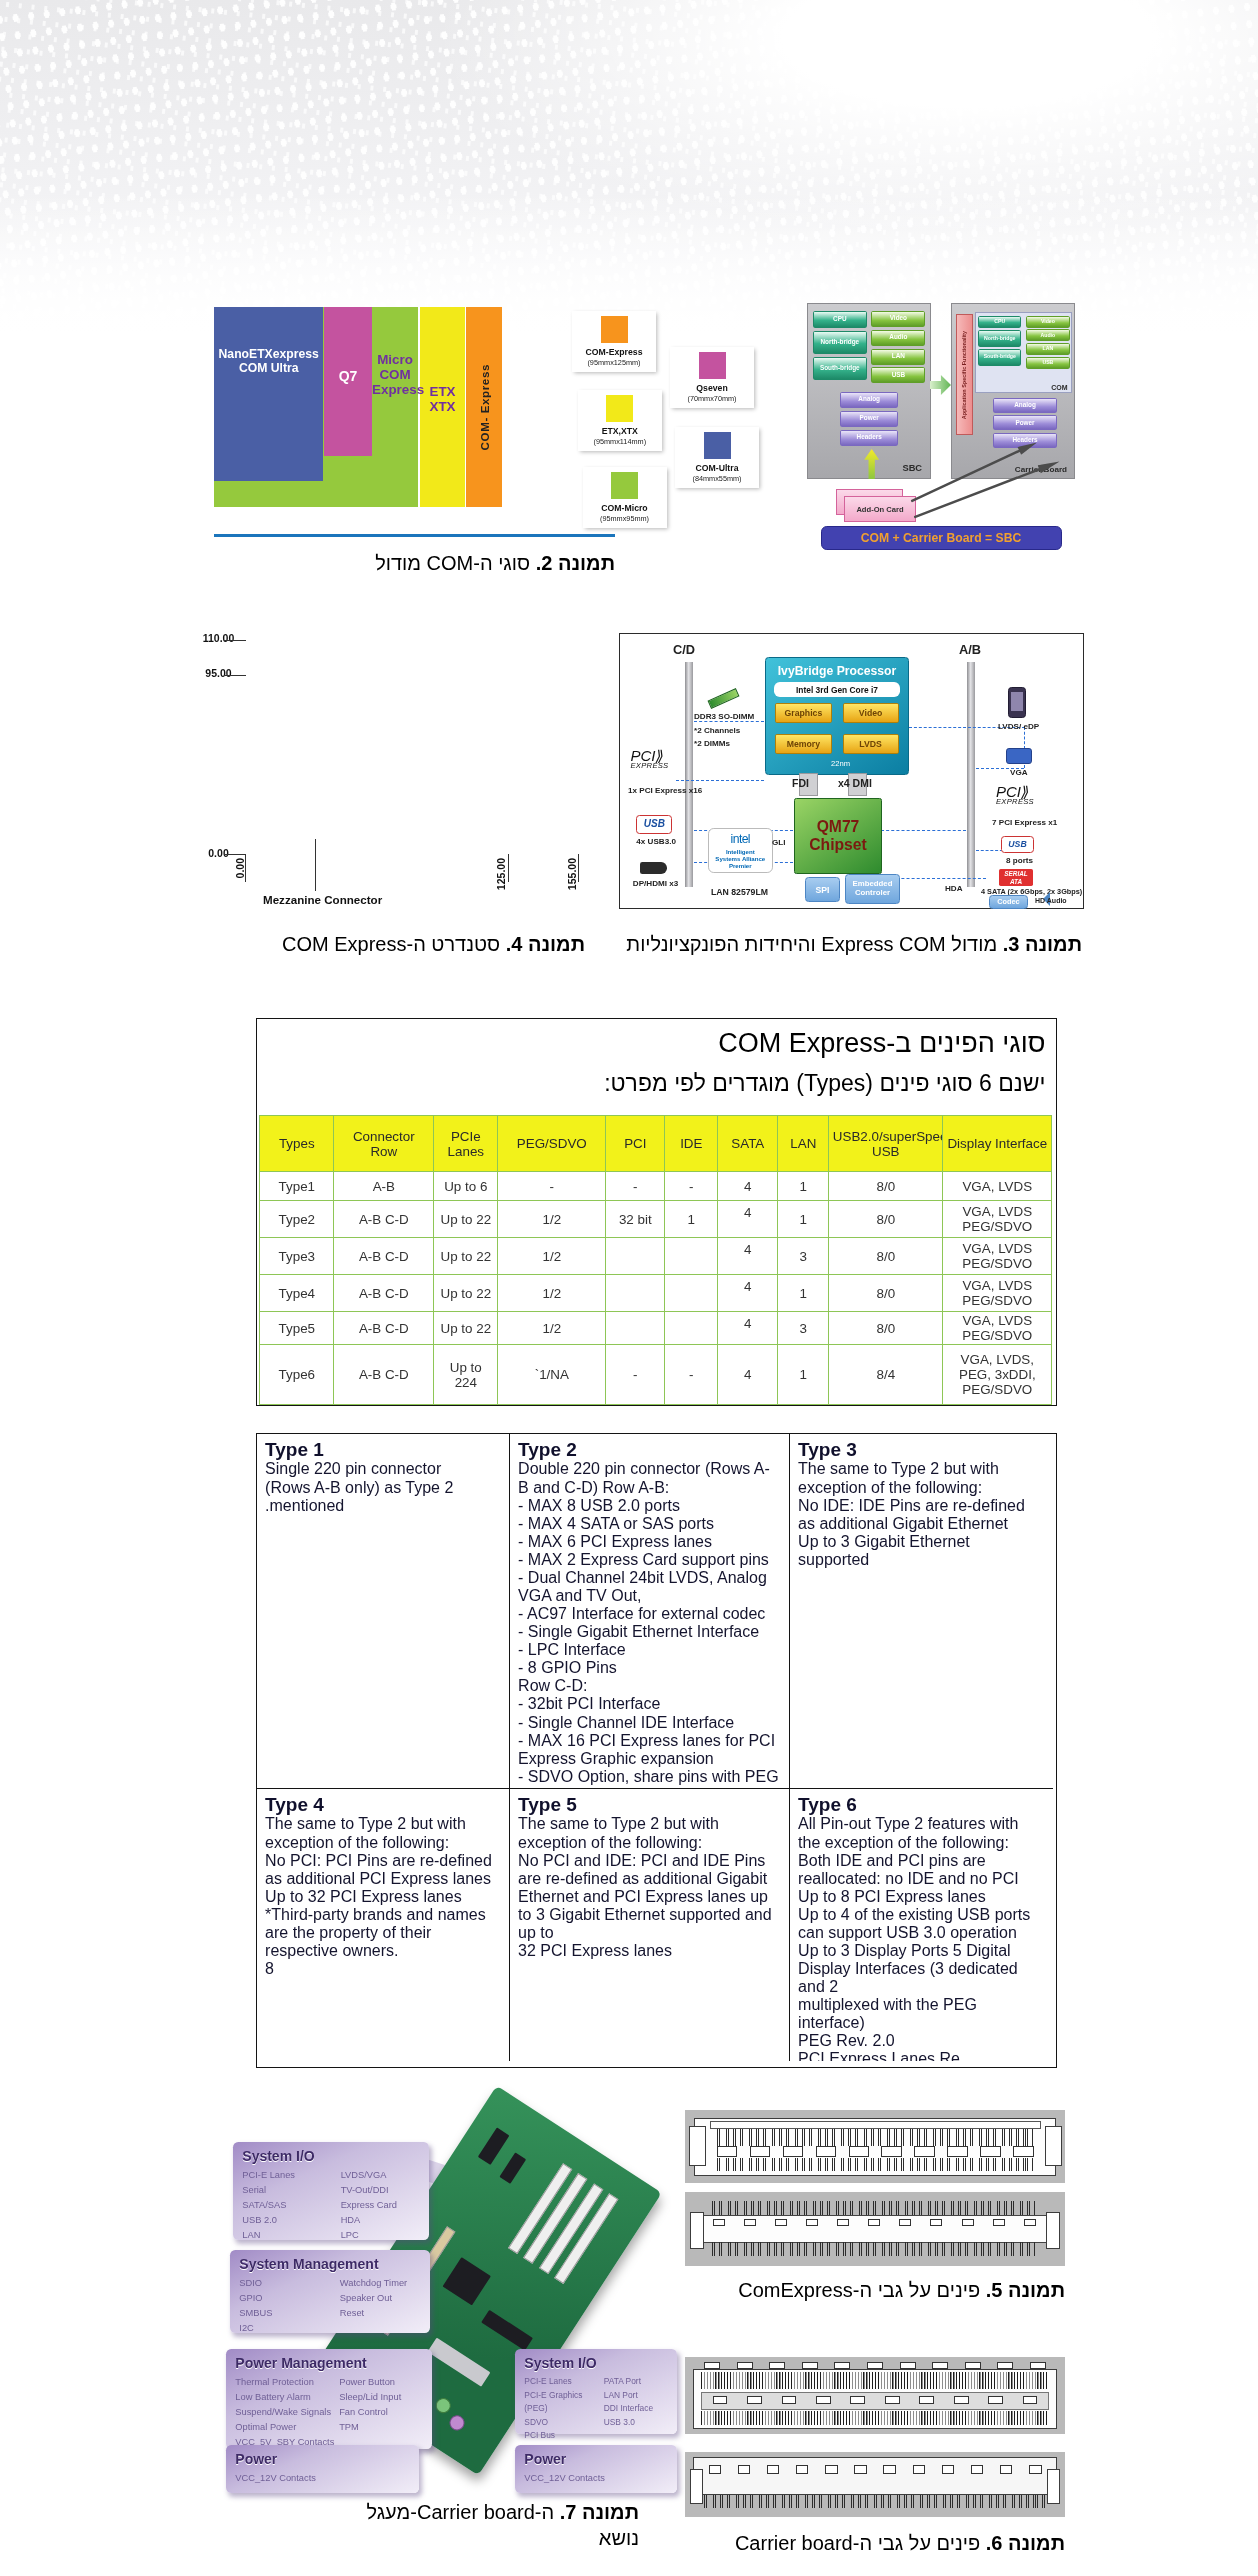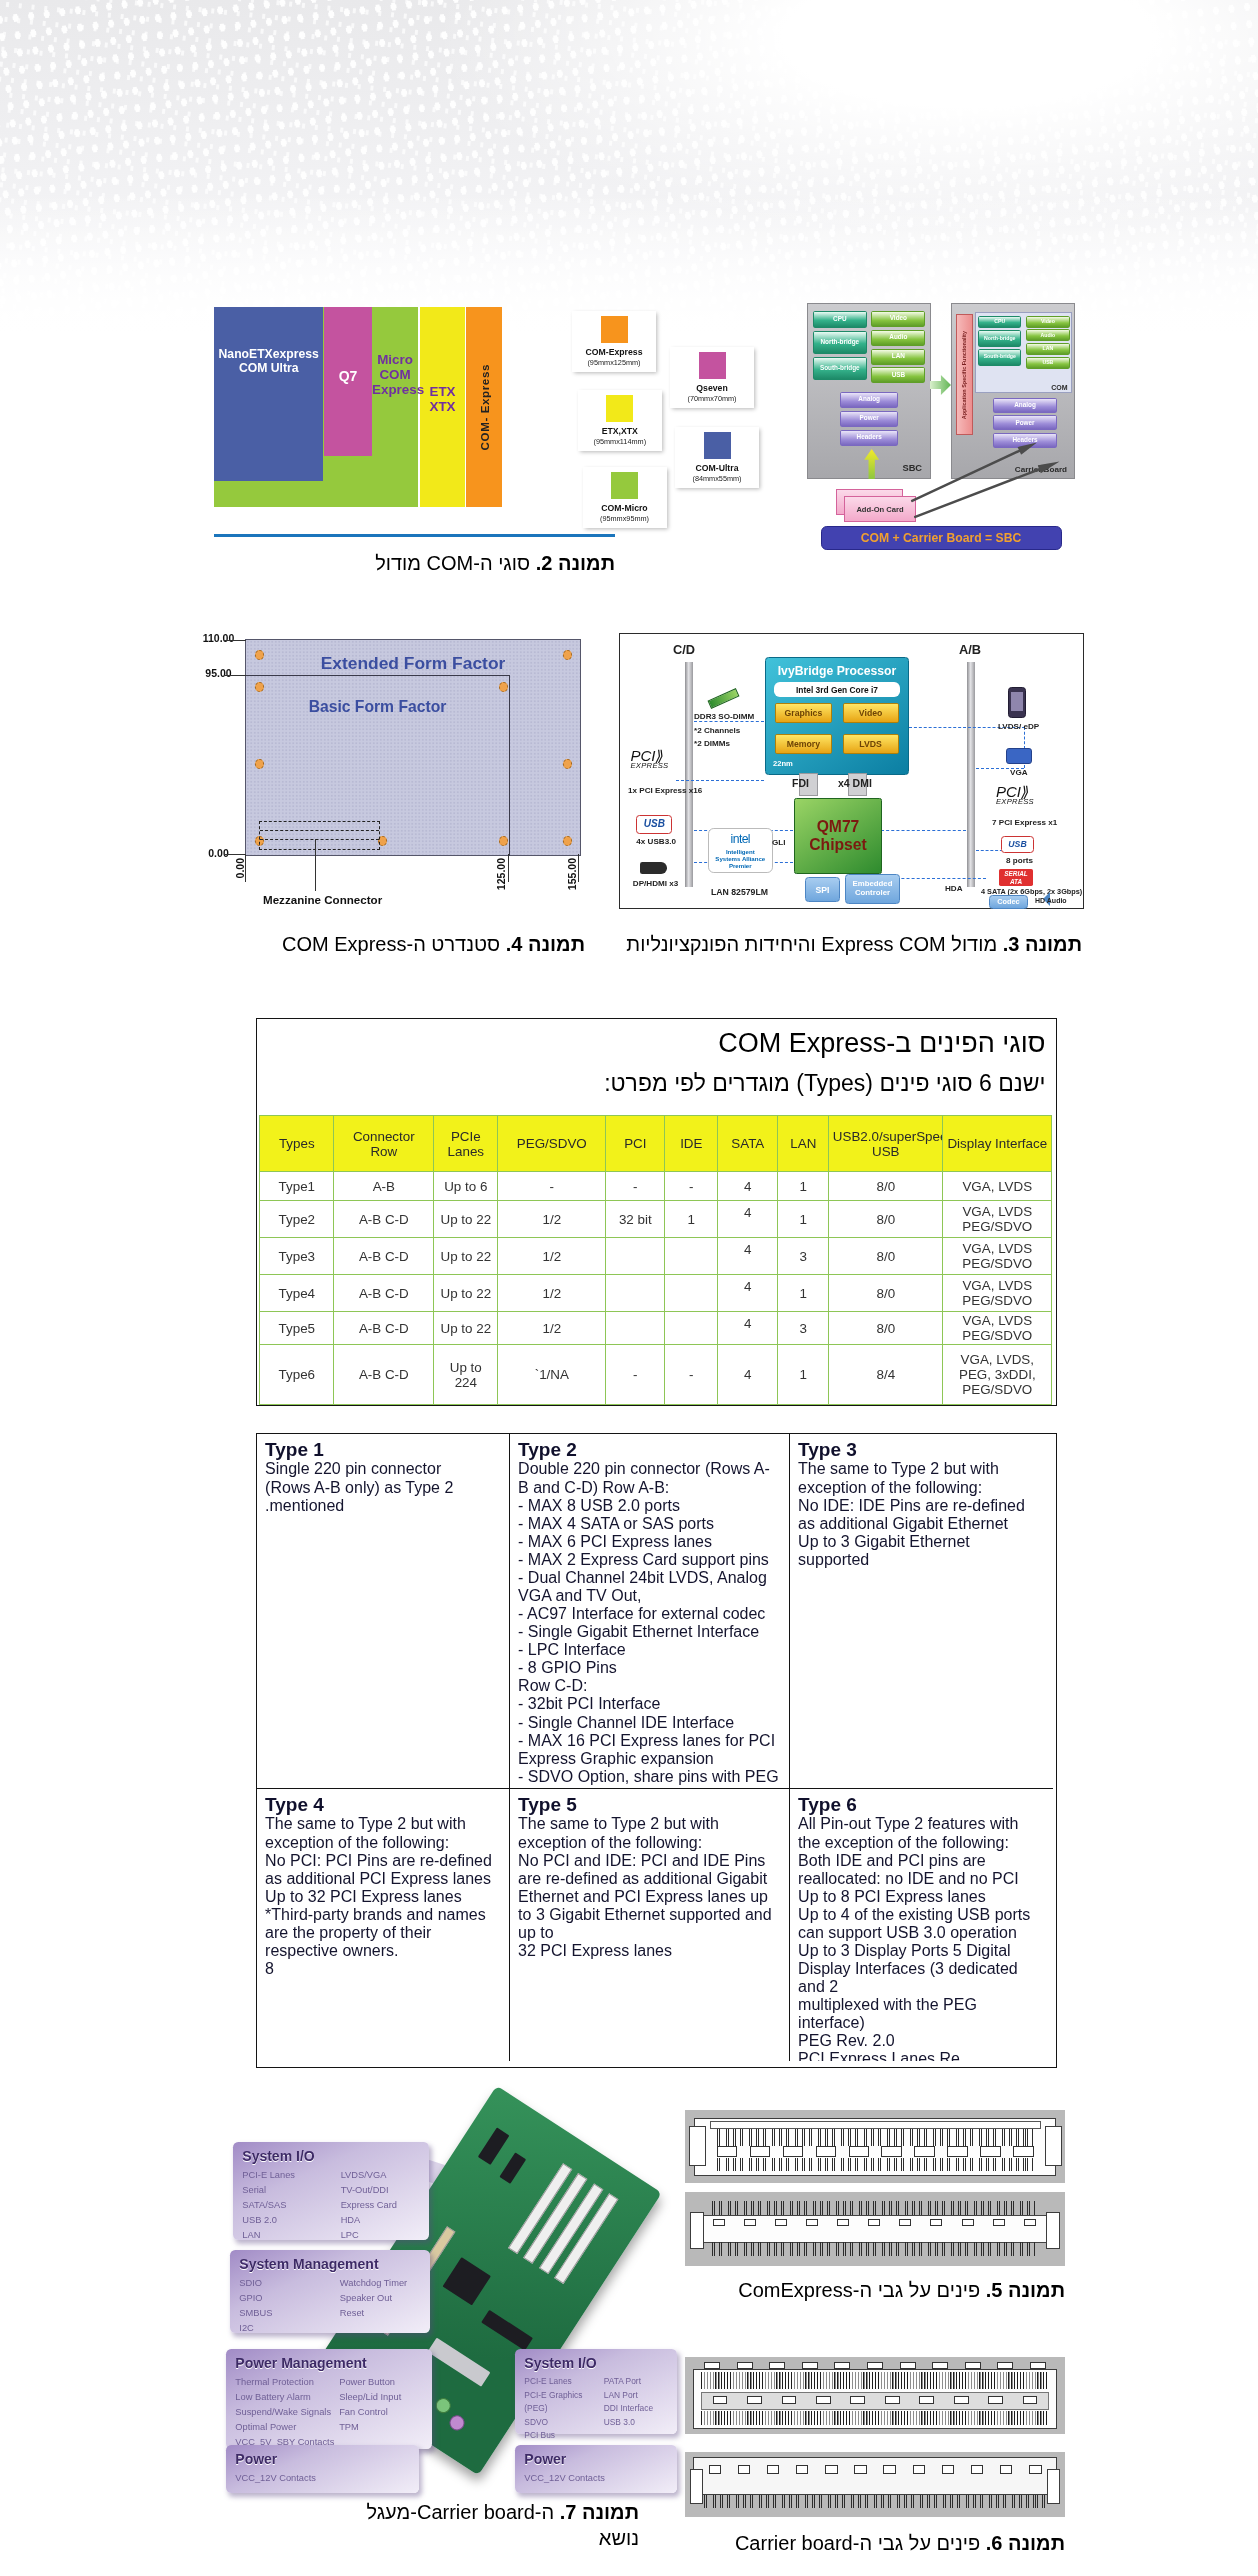--- a/index.html
+++ b/index.html
@@ -77,21 +77,21 @@
   .f3box{position:absolute;background:#fff;border:1.2px solid #2b2b2b;}
   .f3head{position:absolute;font-weight:700;font-size:12.8px;color:#222;}
   .vbar{position:absolute;width:7.6px;background:linear-gradient(90deg,#8f8f93,#e3e3e6 45%,#9a9a9e);}
   .cpu3{position:absolute;background:linear-gradient(145deg,#41c2da,#0b7ea2);border:1.2px solid #0a6a88;border-radius:3.5px;}
   .cpu3 .t{color:#fff;font-weight:700;font-size:12.2px;text-align:center;margin-top:5.8px;}
   .cpu3 .pill{background:#fff;border-radius:5.8px;margin:4.6px 8.1px;padding:2.3px 0;text-align:center;
      font-weight:700;font-size:8.4px;color:#111;}
   .chipgrid{display:grid;grid-template-columns:1fr 1fr;gap:11px;margin:5.8px 9.3px 0;}
   .ychip{background:linear-gradient(180deg,#ffe665,#e7a414);border:0.6px solid #b07f08;border-radius:1.7px;
      text-align:center;font-weight:700;font-size:8.7px;color:#6d4305;padding:4.1px 0;}
-  .node3{color:#fff;font-size:7.6px;text-align:left;margin-top:4.6px;font-weight:700;padding-left:7px;}
+  .node3{color:#fff;font-size:7.6px;text-align:center;margin-top:4.6px;font-weight:400;padding-left:7px;}
   .stub{position:absolute;width:17.4px;background:#d0d0d3;border:0.6px solid #9a9a9e;}
   .qm77{position:absolute;background:linear-gradient(145deg,#9ad465,#2e8b2e);border:1.2px solid #1f651f;border-radius:2.3px;
      display:flex;align-items:center;justify-content:center;text-align:center;
      color:#7b1a10;font-weight:700;font-size:15.7px;line-height:1.15;}
   .dash{position:absolute;border-top:1.7px dashed #2b6fd6;}
   .dashv{position:absolute;border-left:1.7px dashed #2b6fd6;}
   .sm{font-size:8.1px;font-weight:700;color:#222;}
   .pcielogo{font-weight:400;font-style:italic;color:#111;line-height:.9;}
   .pcielogo .a{font-size:15px;} .pcielogo .b{font-size:7.6px;letter-spacing:0.3px;}
   .usblogo{background:#fff;border:1.2px solid #c33;border-radius:3.5px;color:#1a4fa0;
@@ -277,40 +277,20 @@
     </div>
     <div class="darrow" style="left:105px;top:200px;width:139px;transform:rotate(-25deg);"></div>
     <div class="darrow" style="left:108px;top:216px;width:156px;transform:rotate(-21deg);"></div>
 
     <div class="banner" style="left:14.5px;top:229px;width:239px;height:22px;">
       <span>COM + Carrier Board = SBC</span>
     </div>
   </div>
 
   <div class="abs" style="left:200px;top:630px;width:389px;height:279px;">
-    <div class="board4" style="left:45px;top:9.3px;width:334px;height:215px;">
-      <div class="fftitle" style="top:12.8px;font-size:17.4px;">Extended Form Factor</div>
-      <div class="abs" style="left:0;top:35px;width:263px;height:180px;border-top:1.2px solid #3a3a4a;border-right:1.2px solid #3a3a4a;">
-        <div class="fftitle" style="top:22px;font-size:15.7px;">Basic Form Factor</div>
-      </div>
-      <div class="screw" style="left:9.3px;top:9.3px;"></div>
-      <div class="screw" style="left:317px;top:9.3px;"></div>
-      <div class="screw" style="left:9.3px;top:42px;"></div>
-      <div class="screw" style="left:253px;top:42px;"></div>
-      <div class="screw" style="left:9.3px;top:119px;"></div>
-      <div class="screw" style="left:317px;top:119px;"></div>
-      <div class="screw" style="left:9.3px;top:196px;"></div>
-      <div class="screw" style="left:132px;top:196px;"></div>
-      <div class="screw" style="left:253px;top:196px;"></div>
-      <div class="screw" style="left:317px;top:196px;"></div>
-      <div class="mezz" style="left:12.8px;top:181px;width:119px;height:27px;">
-        <div class="l1" style="top:8.1px;"></div>
-          <div class="l2" style="top:17px;"></div>
-      </div>
-    </div>
 
     <div class="ylab" style="left:0;top:2.3px;">110.00</div>
     <div class="ylab" style="left:0;top:37px;">95.00</div>
     <div class="ylab" style="left:0;top:217px;">0.00</div>
     <div class="tickl" style="left:24.4px;top:10px;width:22px;"></div>
     <div class="tickl" style="left:24.4px;top:45px;width:22px;"></div>
     <div class="tickl" style="left:24.4px;top:224px;width:22px;"></div>
 
     <div class="tickv" style="left:45px;top:224px;height:28px;"></div>
     <div class="tickv" style="left:308px;top:224px;height:28px;"></div>

